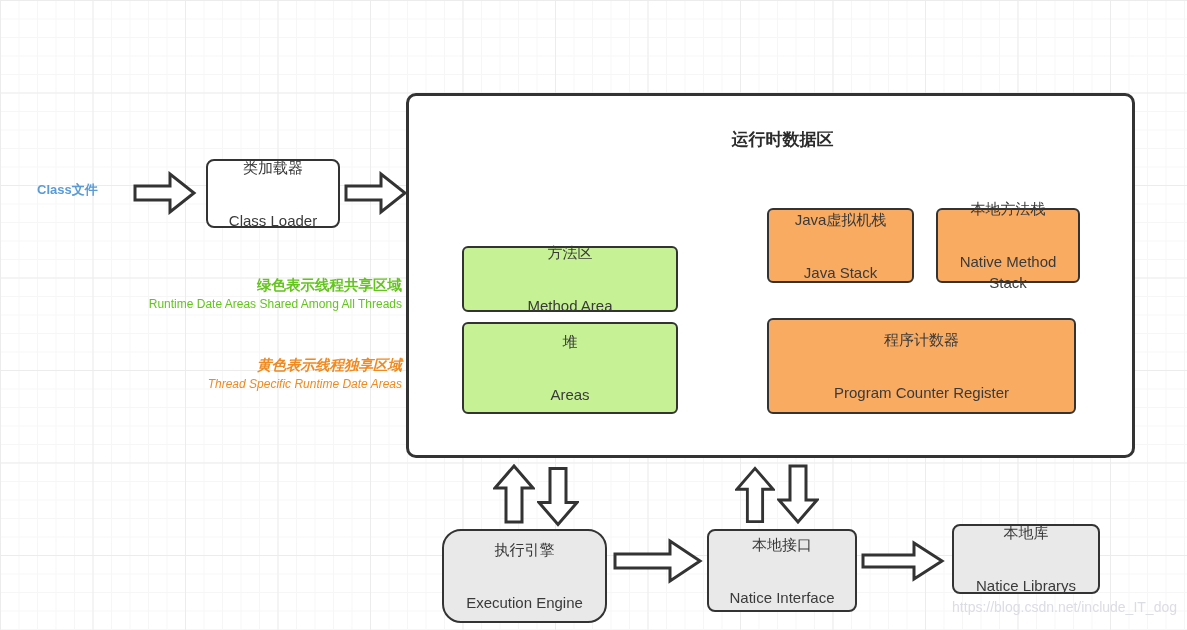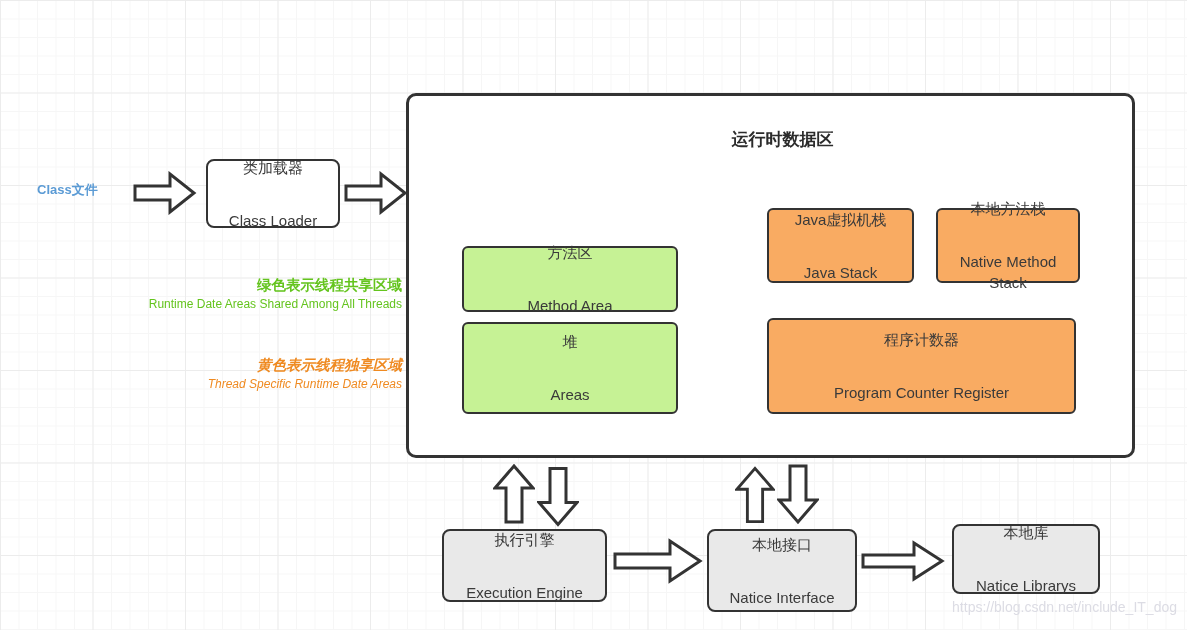--- a/index.html
+++ b/index.html
@@ -152,21 +152,21 @@
     <svg viewBox="0 0 42 60">
         <polygon points="21,2 40,24 29,24 29,58 13,58 13,24 2,24"></polygon>
       </svg>
   </div>
   <div class="abs arrow" style="left:777px; top:462px; width:42px; height:64px;">
     <svg viewBox="0 0 42 60">
         <polygon points="13,2 29,2 29,36 40,36 21,58 2,36 13,36"></polygon>
       </svg>
   </div>
 
-  <div class="abs node fill-gray" style="left:442px; top:529px; width:165px; height:73px;">
+  <div class="abs node fill-gray" style="left:442px; top:529px; width:165px; height:94px;border-radius:19px;">
     <span class="line">执行引擎</span>
     <span class="line">Execution Engine</span>
   </div>
 
   <div class="abs arrow" style="left:613px; top:537px; width:90px; height:48px;">
     <svg viewBox="0 0 90 48">
         <polygon points="2,17 57,17 57,4 87,24 57,44 57,31 2,31"></polygon>
       </svg>
   </div>
 

